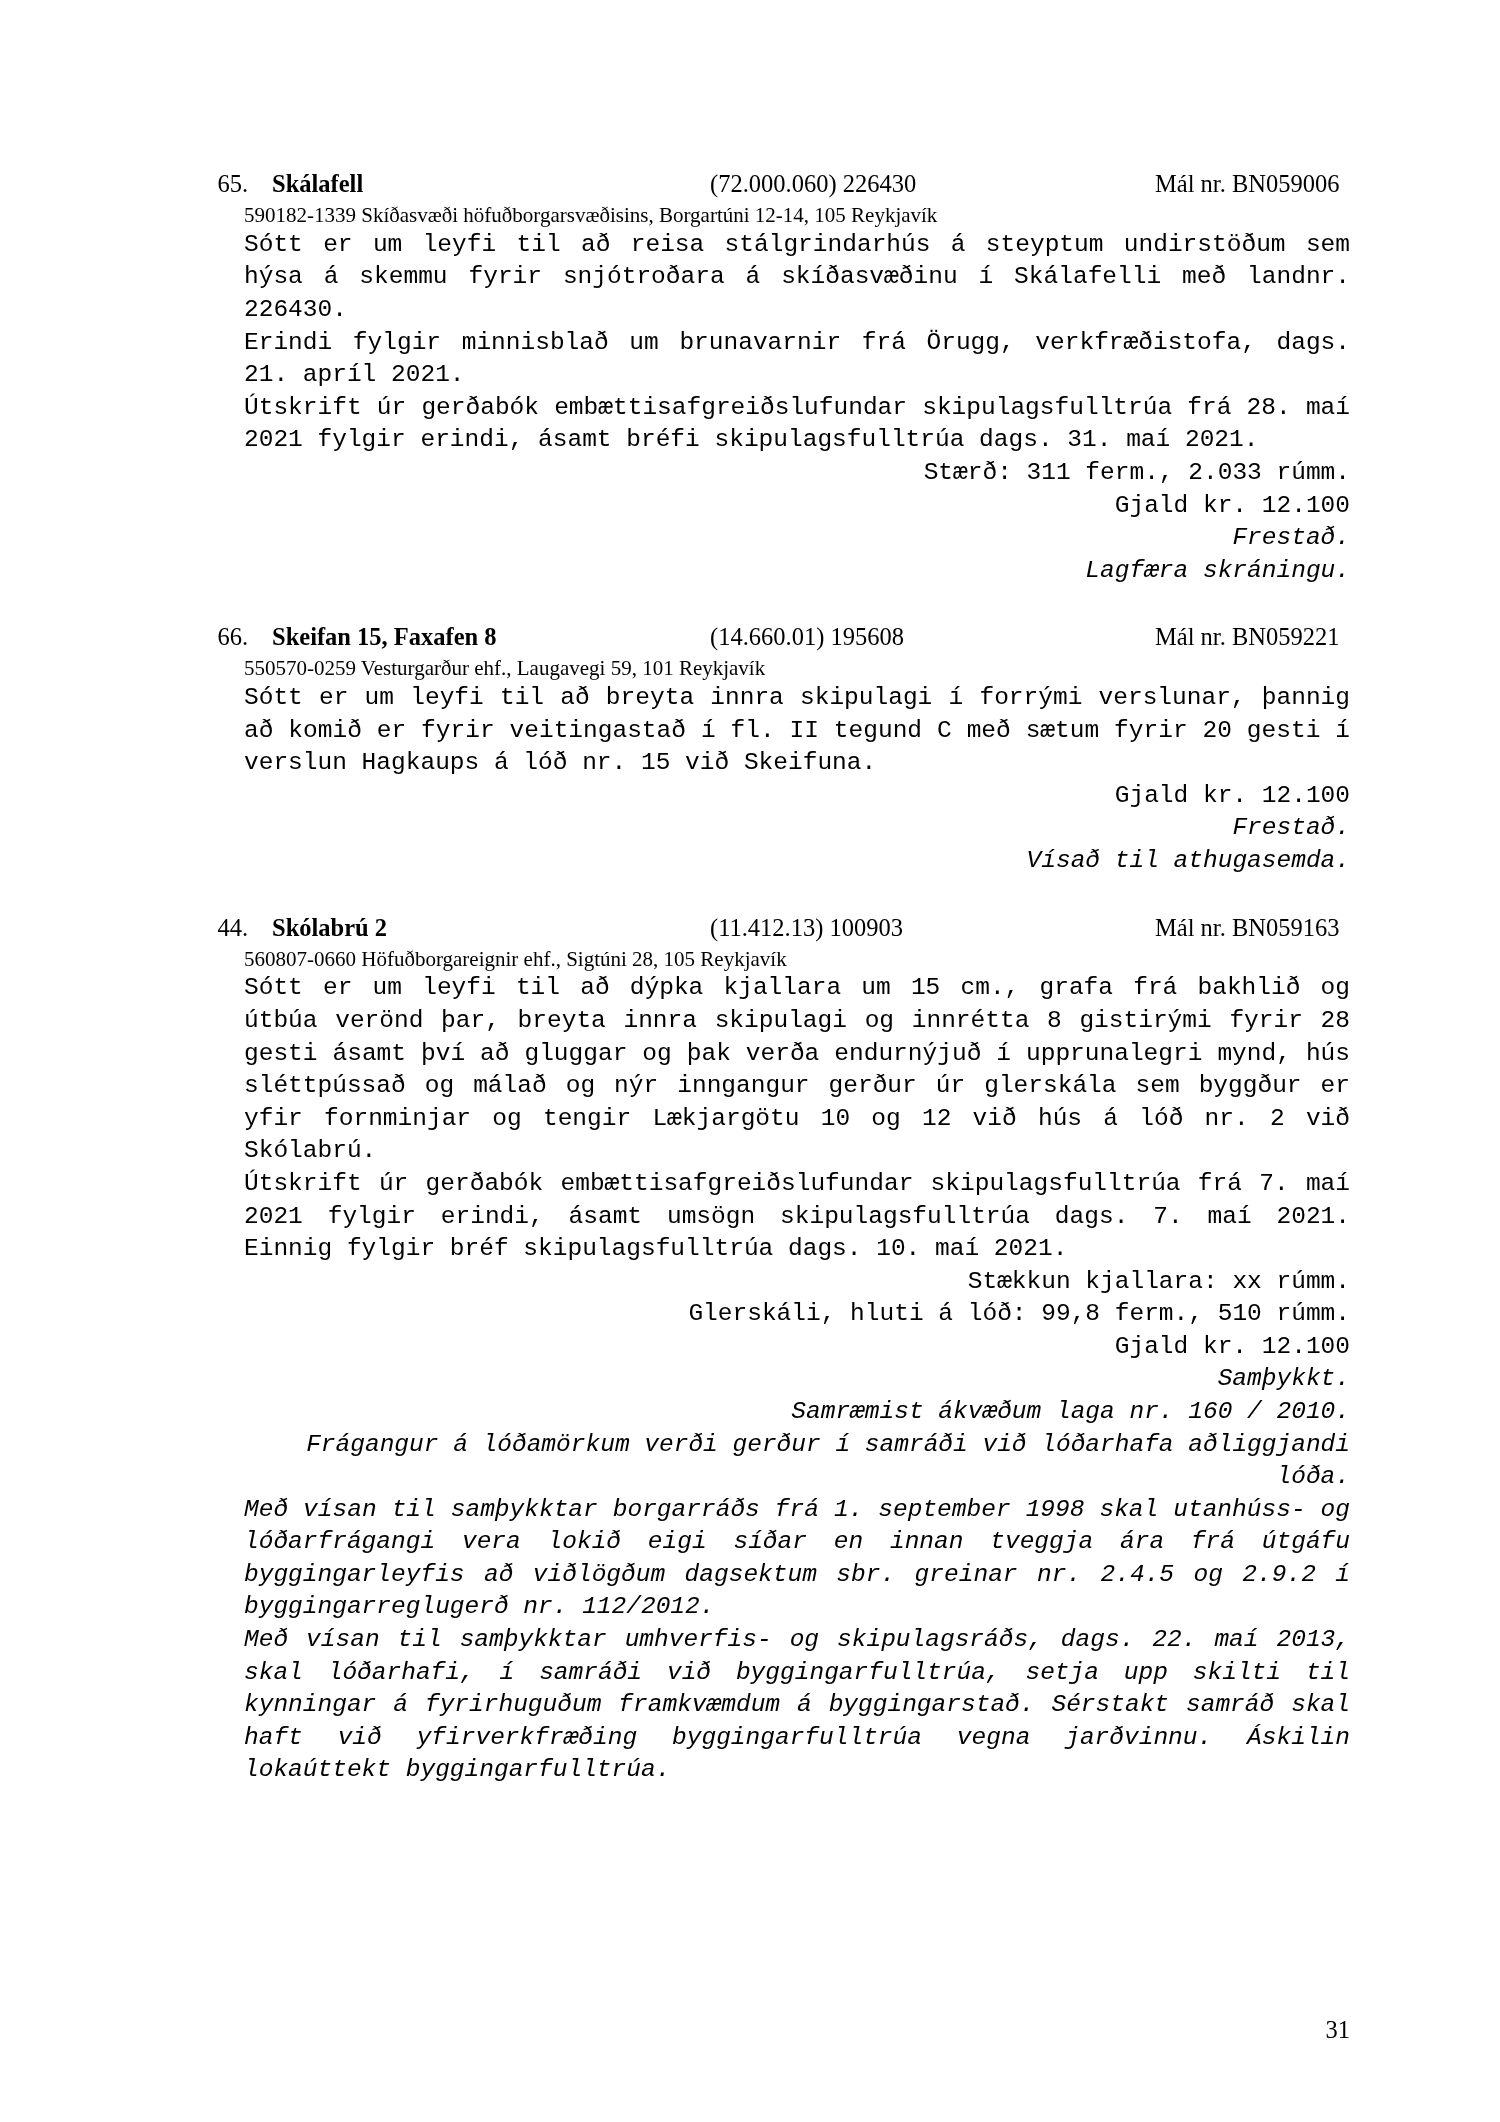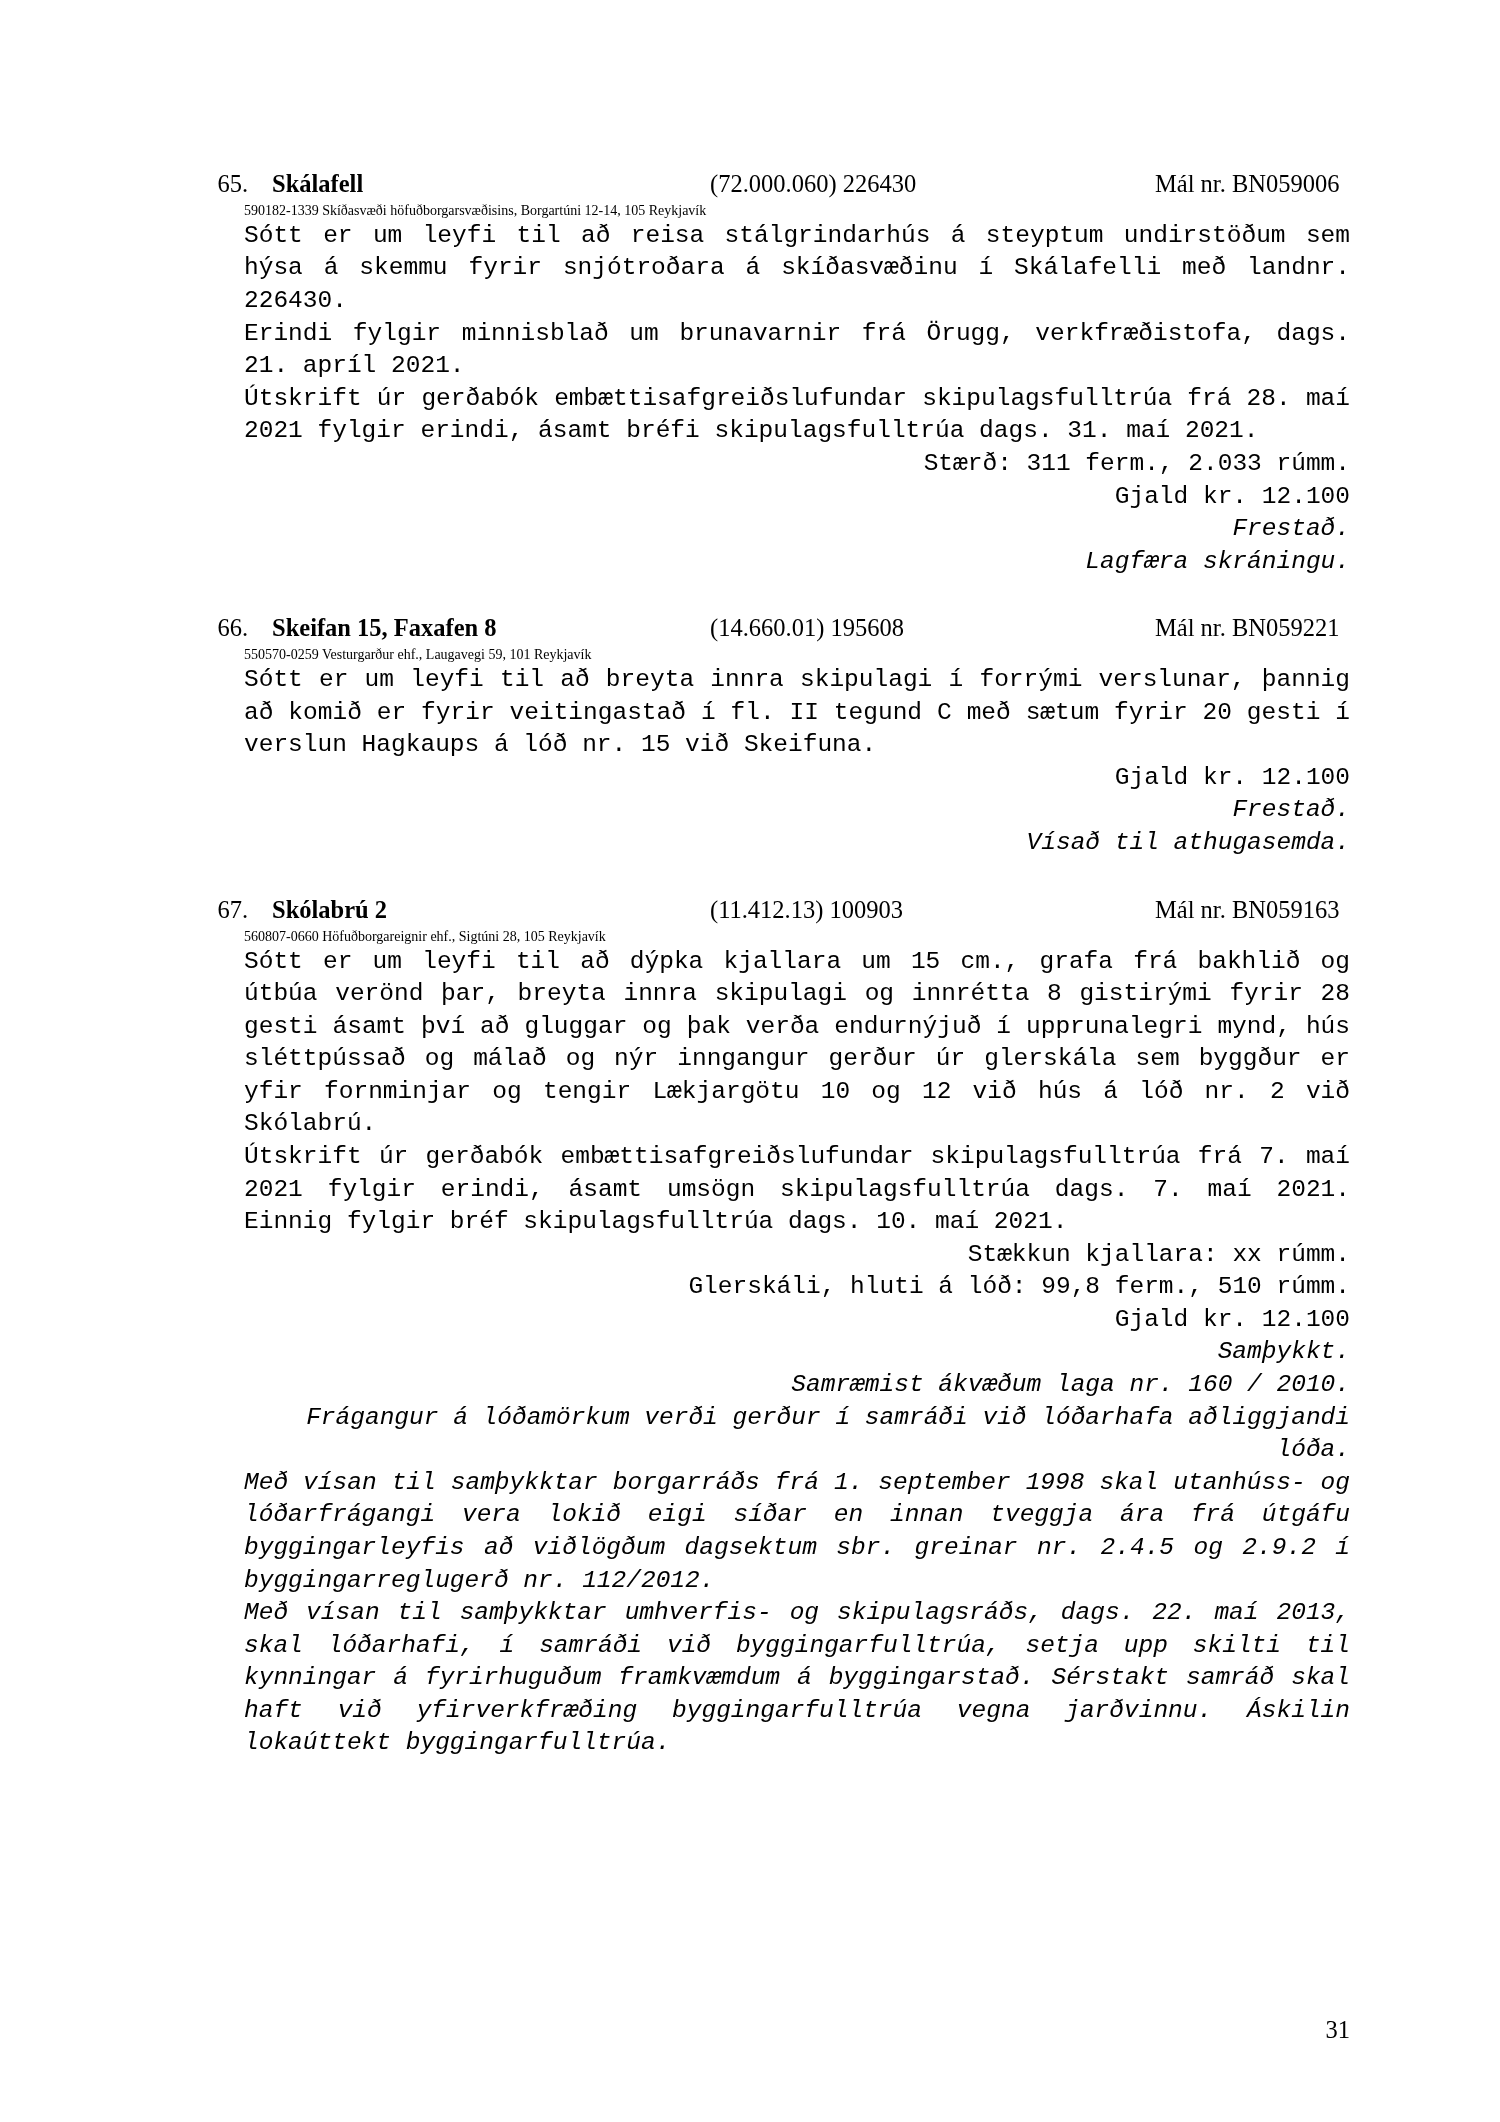--- a/index.html
+++ b/index.html
@@ -49,21 +49,21 @@
     left: 560px;
     top: 0;
   }
   .case {
     position: absolute;
     left: 1005px;
     top: 0;
   }
   .owner {
     margin: 2px 0 0 94px;
-    font-size: 14px;
+    font-size: 21px;
     line-height: 1.28;
   }
   .body-lines {
     margin: 0 0 0 94px;
     font-size: 24.5px;
     line-height: 1.33;
     font-family: Liberation Mono, monospace;
   }
   .body-lines p {
     margin: 0;
@@ -122,21 +122,21 @@
       <p>Gjald kr. 12.100</p>
       <div class="block-italic">
         <p>Frestað.</p>
         <p>Vísað til athugasemda.</p>
       </div>
     </div>
   </div>
 
   <div class="entry">
     <div class="entry-head">
-      <span class="num">67.</span>
+      <span class="num">44.</span>
       <span class="title">Skólabrú 2</span>
       <span class="codes">(11.412.13) 100903</span>
       <span class="case">Mál nr. BN059163</span>
     </div>
     <div class="owner">560807-0660 Höfuðborgareignir ehf., Sigtúni 28, 105 Reykjavík</div>
     <div class="body-lines">
       <p class="just">Sótt er um leyfi til að dýpka kjallara um 15 cm., grafa frá bakhlið og útbúa verönd þar, breyta innra skipulagi og innrétta 8 gistirými fyrir 28 gesti ásamt því að gluggar og þak verða endurnýjuð í upprunalegri mynd, hús sléttpússað og málað og nýr inngangur gerður úr glerskála sem byggður er yfir fornminjar og tengir Lækjargötu 10 og 12 við hús á lóð nr. 2 við Skólabrú.</p>
       <p class="just">Útskrift úr gerðabók embættisafgreiðslufundar skipulagsfulltrúa frá 7. maí 2021 fylgir erindi, ásamt umsögn skipulagsfulltrúa dags. 7. maí 2021. Einnig fylgir bréf skipulagsfulltrúa dags. 10. maí 2021.</p>
       <p>Stækkun kjallara:  xx rúmm.</p>
       <p>Glerskáli, hluti á lóð:  99,8 ferm., 510 rúmm.</p>

